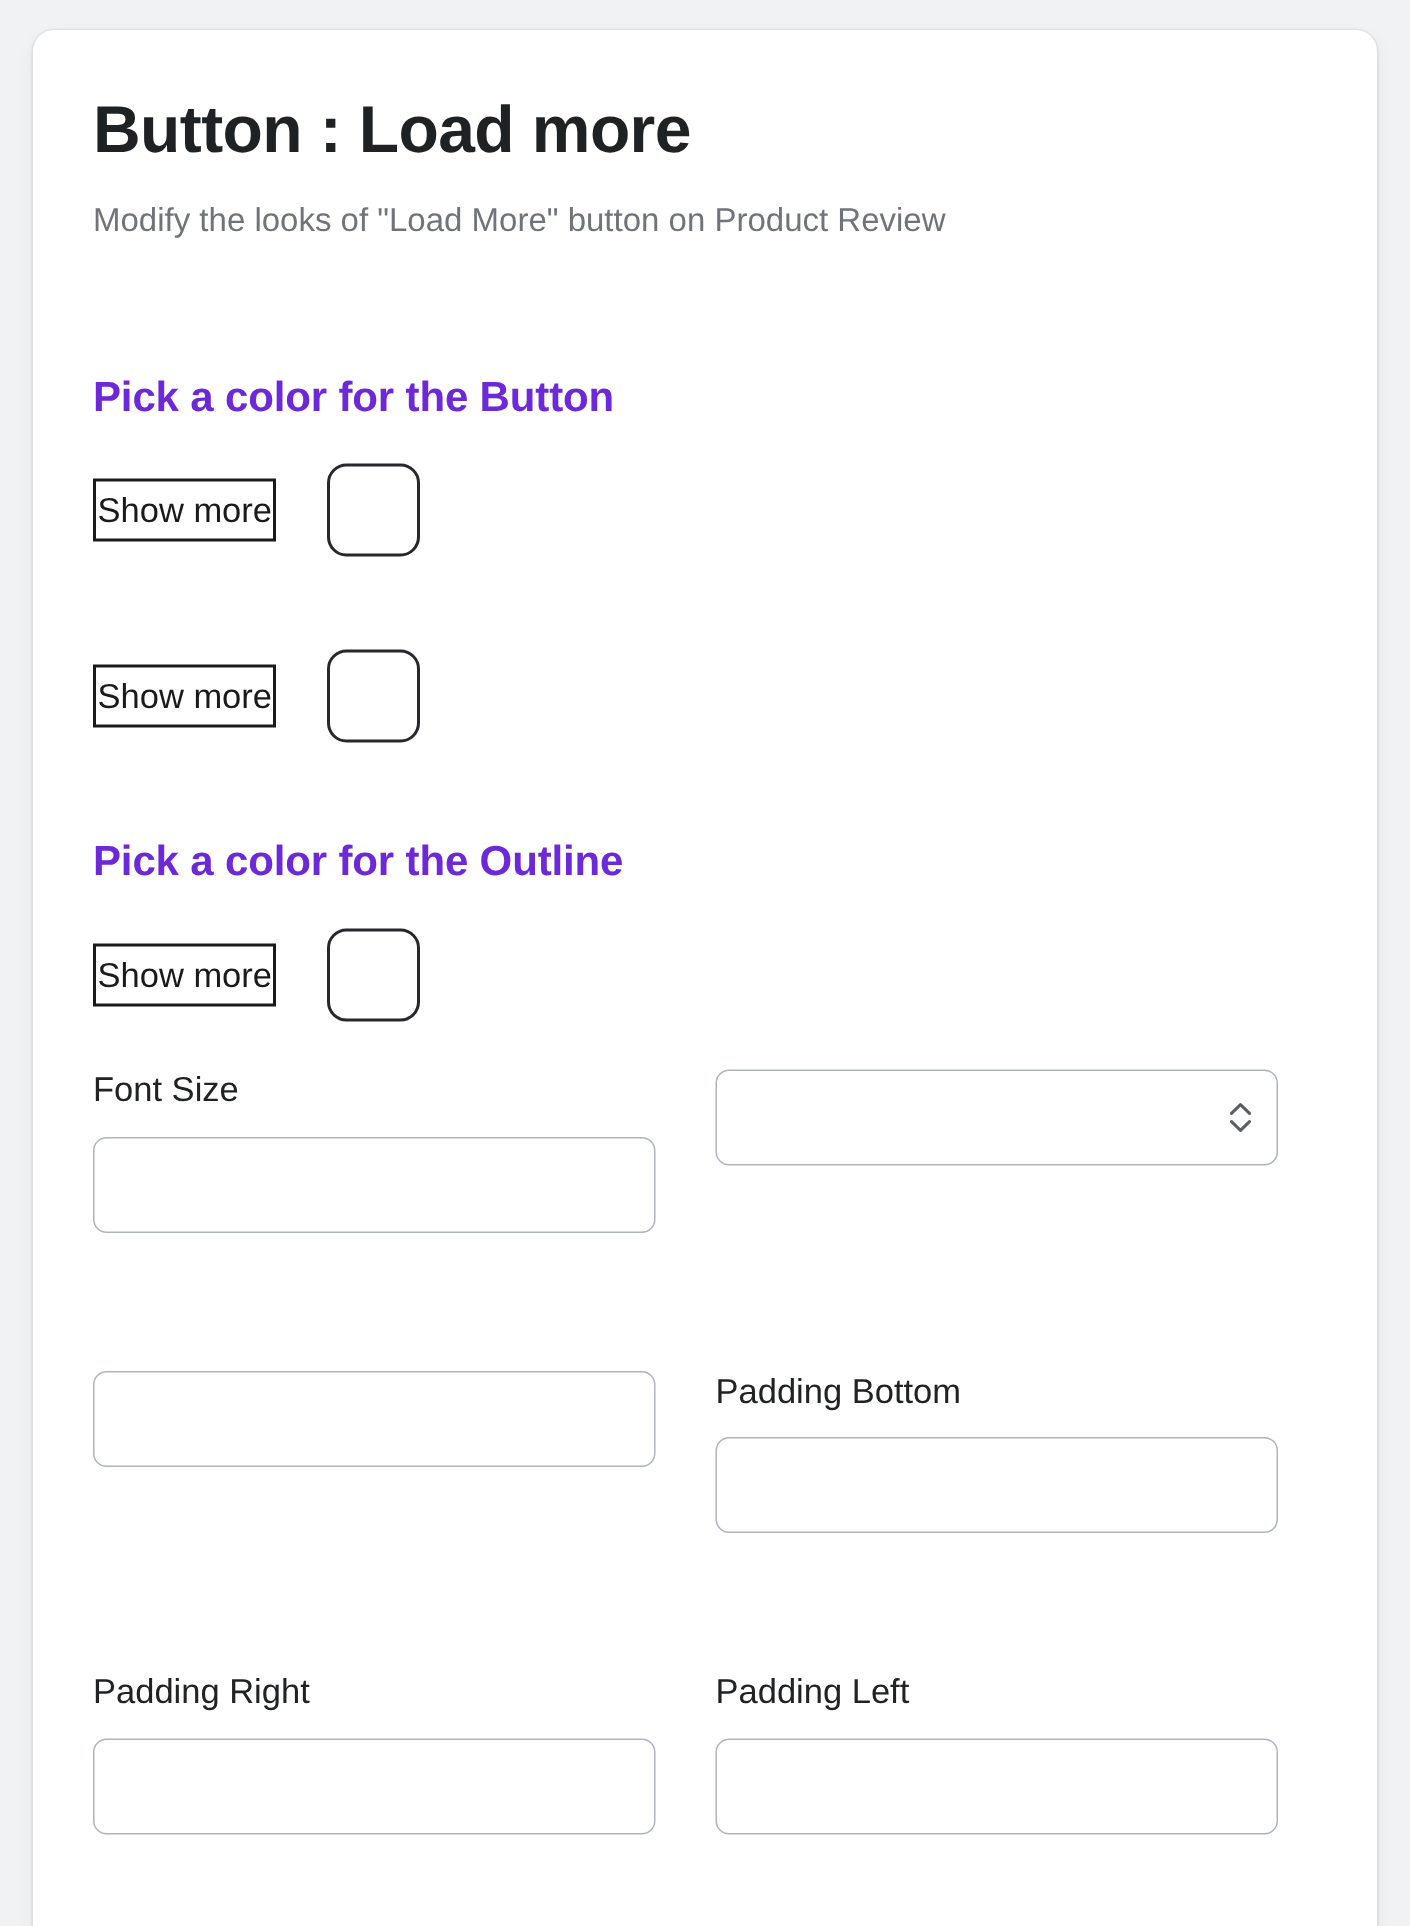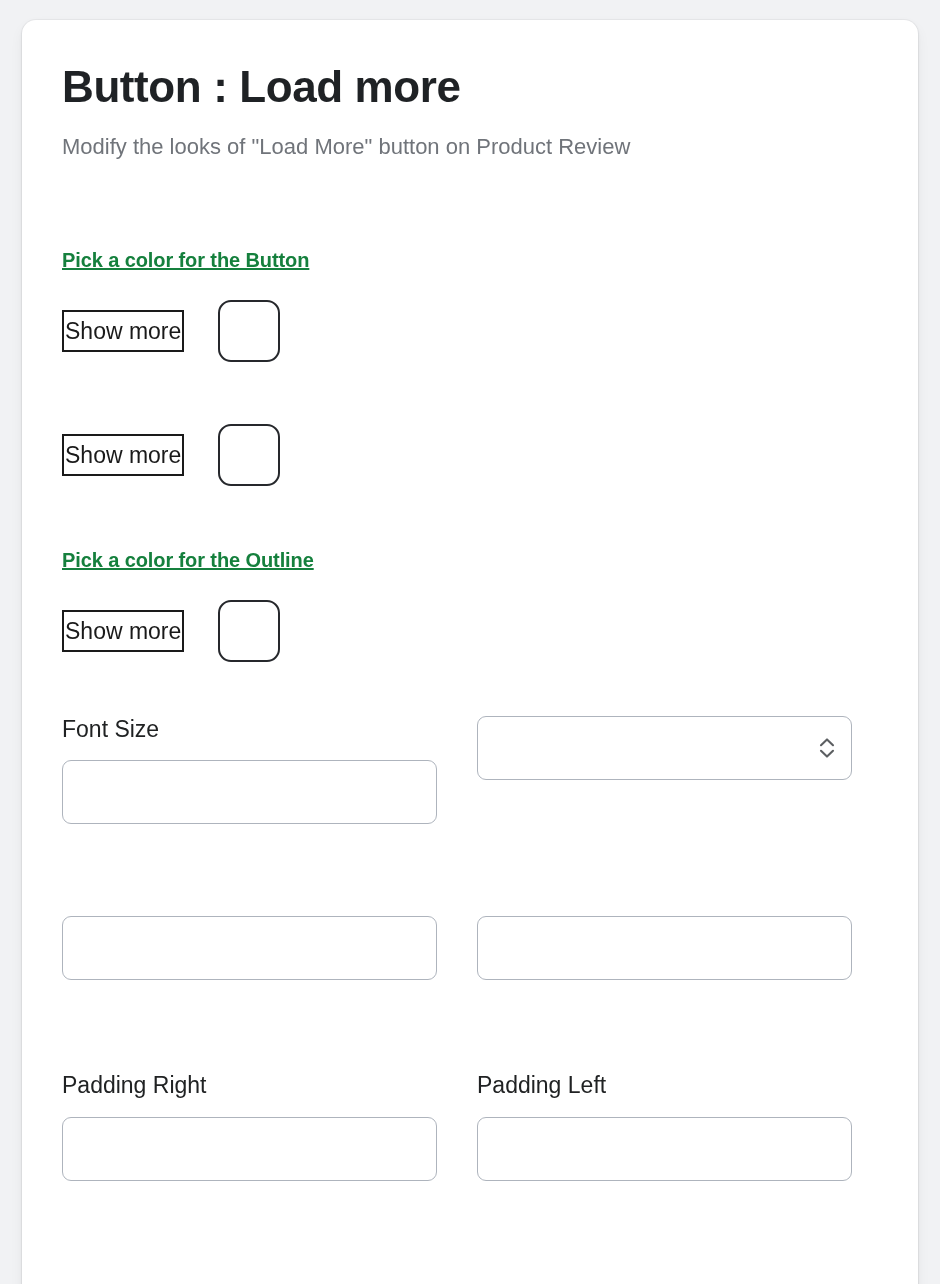--- a/index.html
+++ b/index.html
@@ -54,26 +54,25 @@
     color: #70747a;
   }
 
   
   .color-section { margin-top: 0; }
   .color-section.first { margin-top: 86px; }
   .color-section.rest  { margin-top: 62px; }
 
   .section-heading {
     margin: 0;
-    font-size: 20px;
+    font-size: 28px;
     line-height: 1.2;
     font-weight: 700;
     letter-spacing: -0.1px;
-    color: #15803d;
-    text-decoration: underline;
+    color: #6d28d9;
   }
 
   .color-row {
     margin-top: 28px;
     display: flex;
     align-items: center;
   }
 
   .show-more-btn {
     display: inline-block;
@@ -97,21 +96,21 @@
     margin-left: 34px;
     background: #ffffff;
     border: 2.5px solid #26282c;
     border-radius: 13px;
     cursor: pointer;
     flex: none;
   }
 
   
   .field-grid {
-    margin-top: 54px;
+    margin-top: 32px;
     display: grid;
     grid-template-columns: 375px 375px;
     column-gap: 32px;
     row-gap: 0;
     gap: 40px;
   }
   .field-block { margin-bottom: 14px; }
   .field-block.rowgap { margin-top: 38px; }
 
   .field-label {
@@ -227,20 +226,21 @@
         </div>
       </div>
 
       <div class="field-block rowgap">
         <div class="field-control">
           <input class="text-input" type="text" value="" style="">
         </div>
       </div>
 
       <div class="field-block rowgap">
+        <label class="field-label">Padding Bottom</label>
         <div class="field-control">
           <input class="text-input" type="text" value="" style="">
         </div>
       </div>
 
       <div class="field-block rowgap">
         <label class="field-label">Padding Right</label>
         <div class="field-control">
           <input class="text-input" type="text" value="" style="">
         </div>

